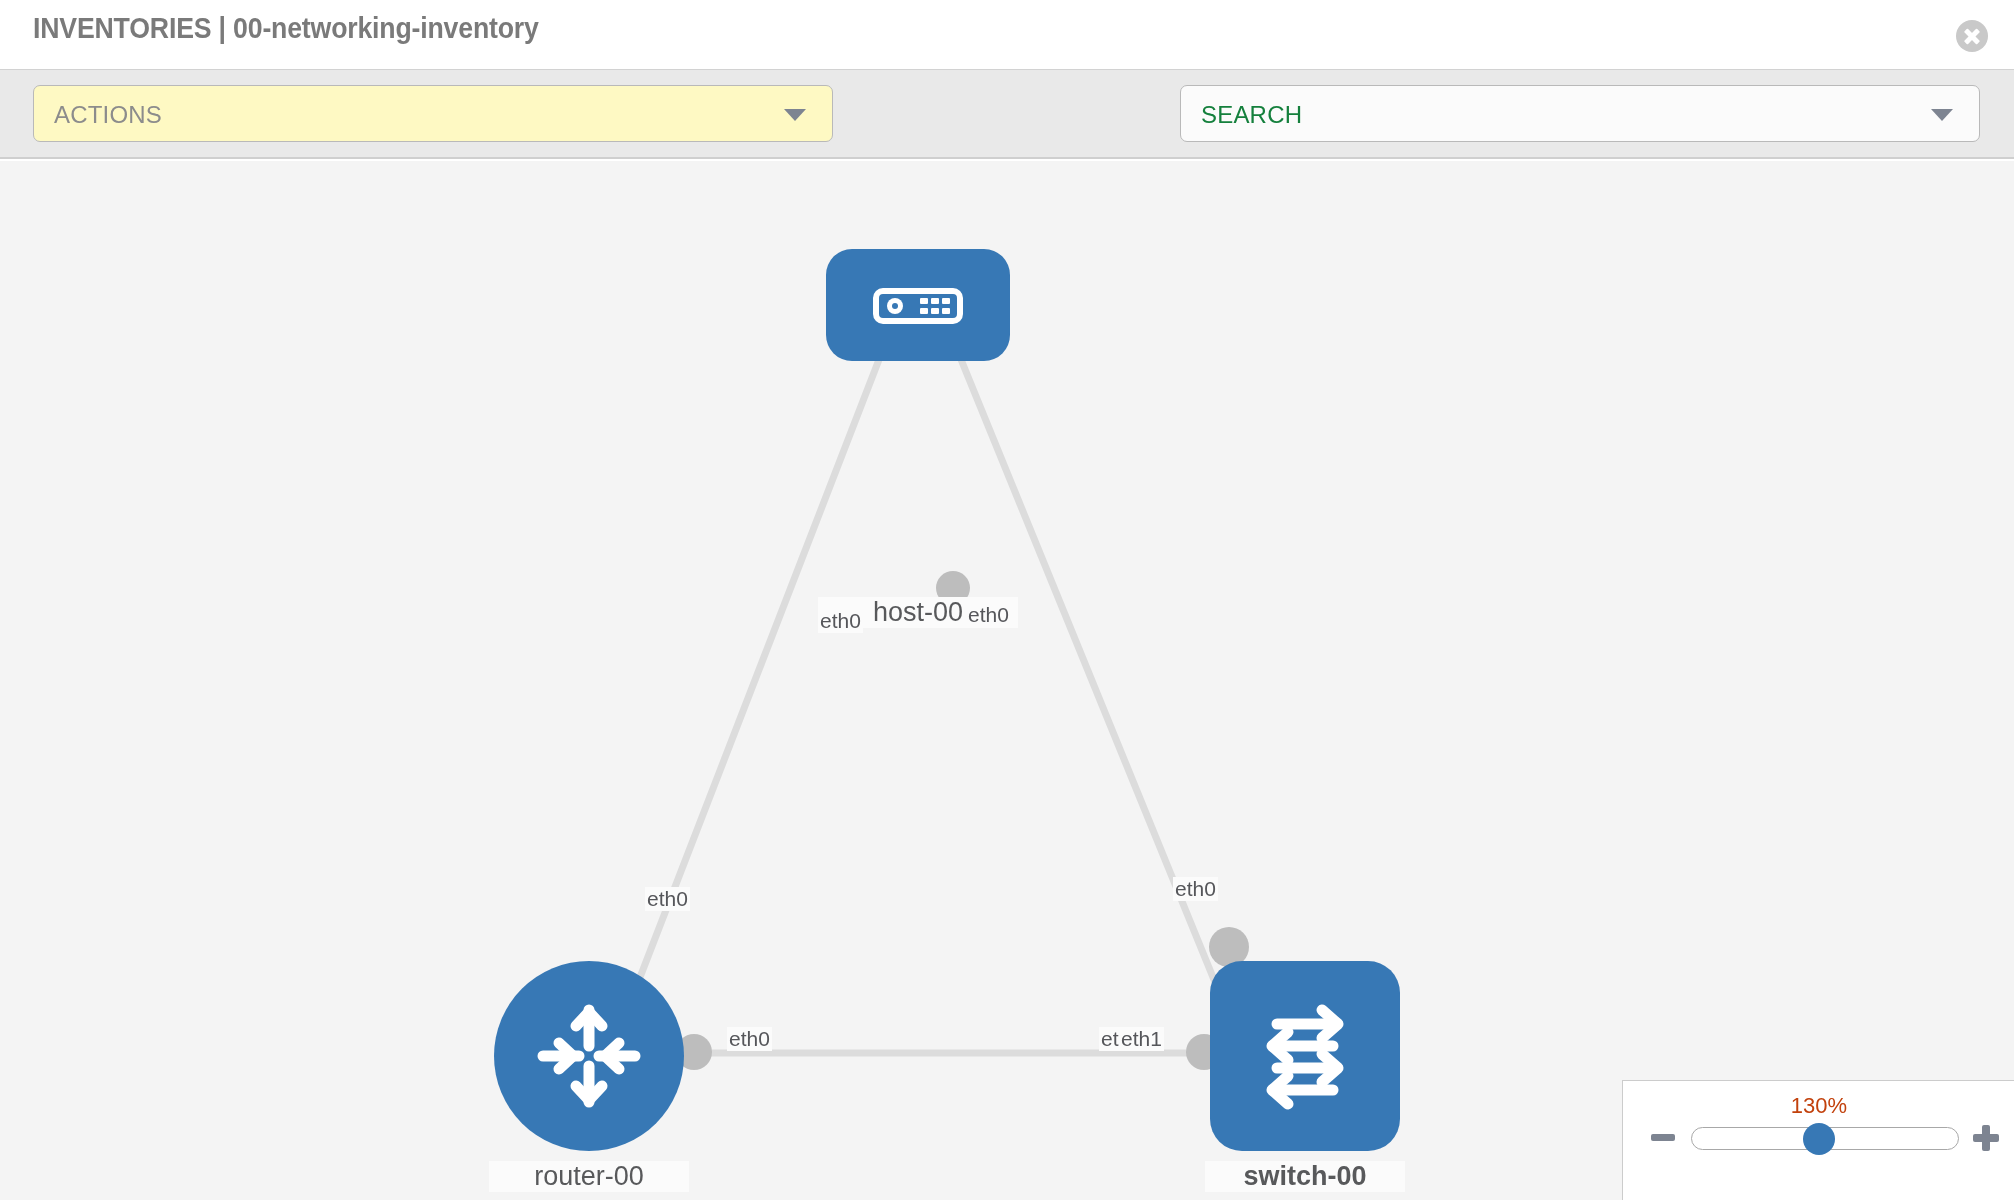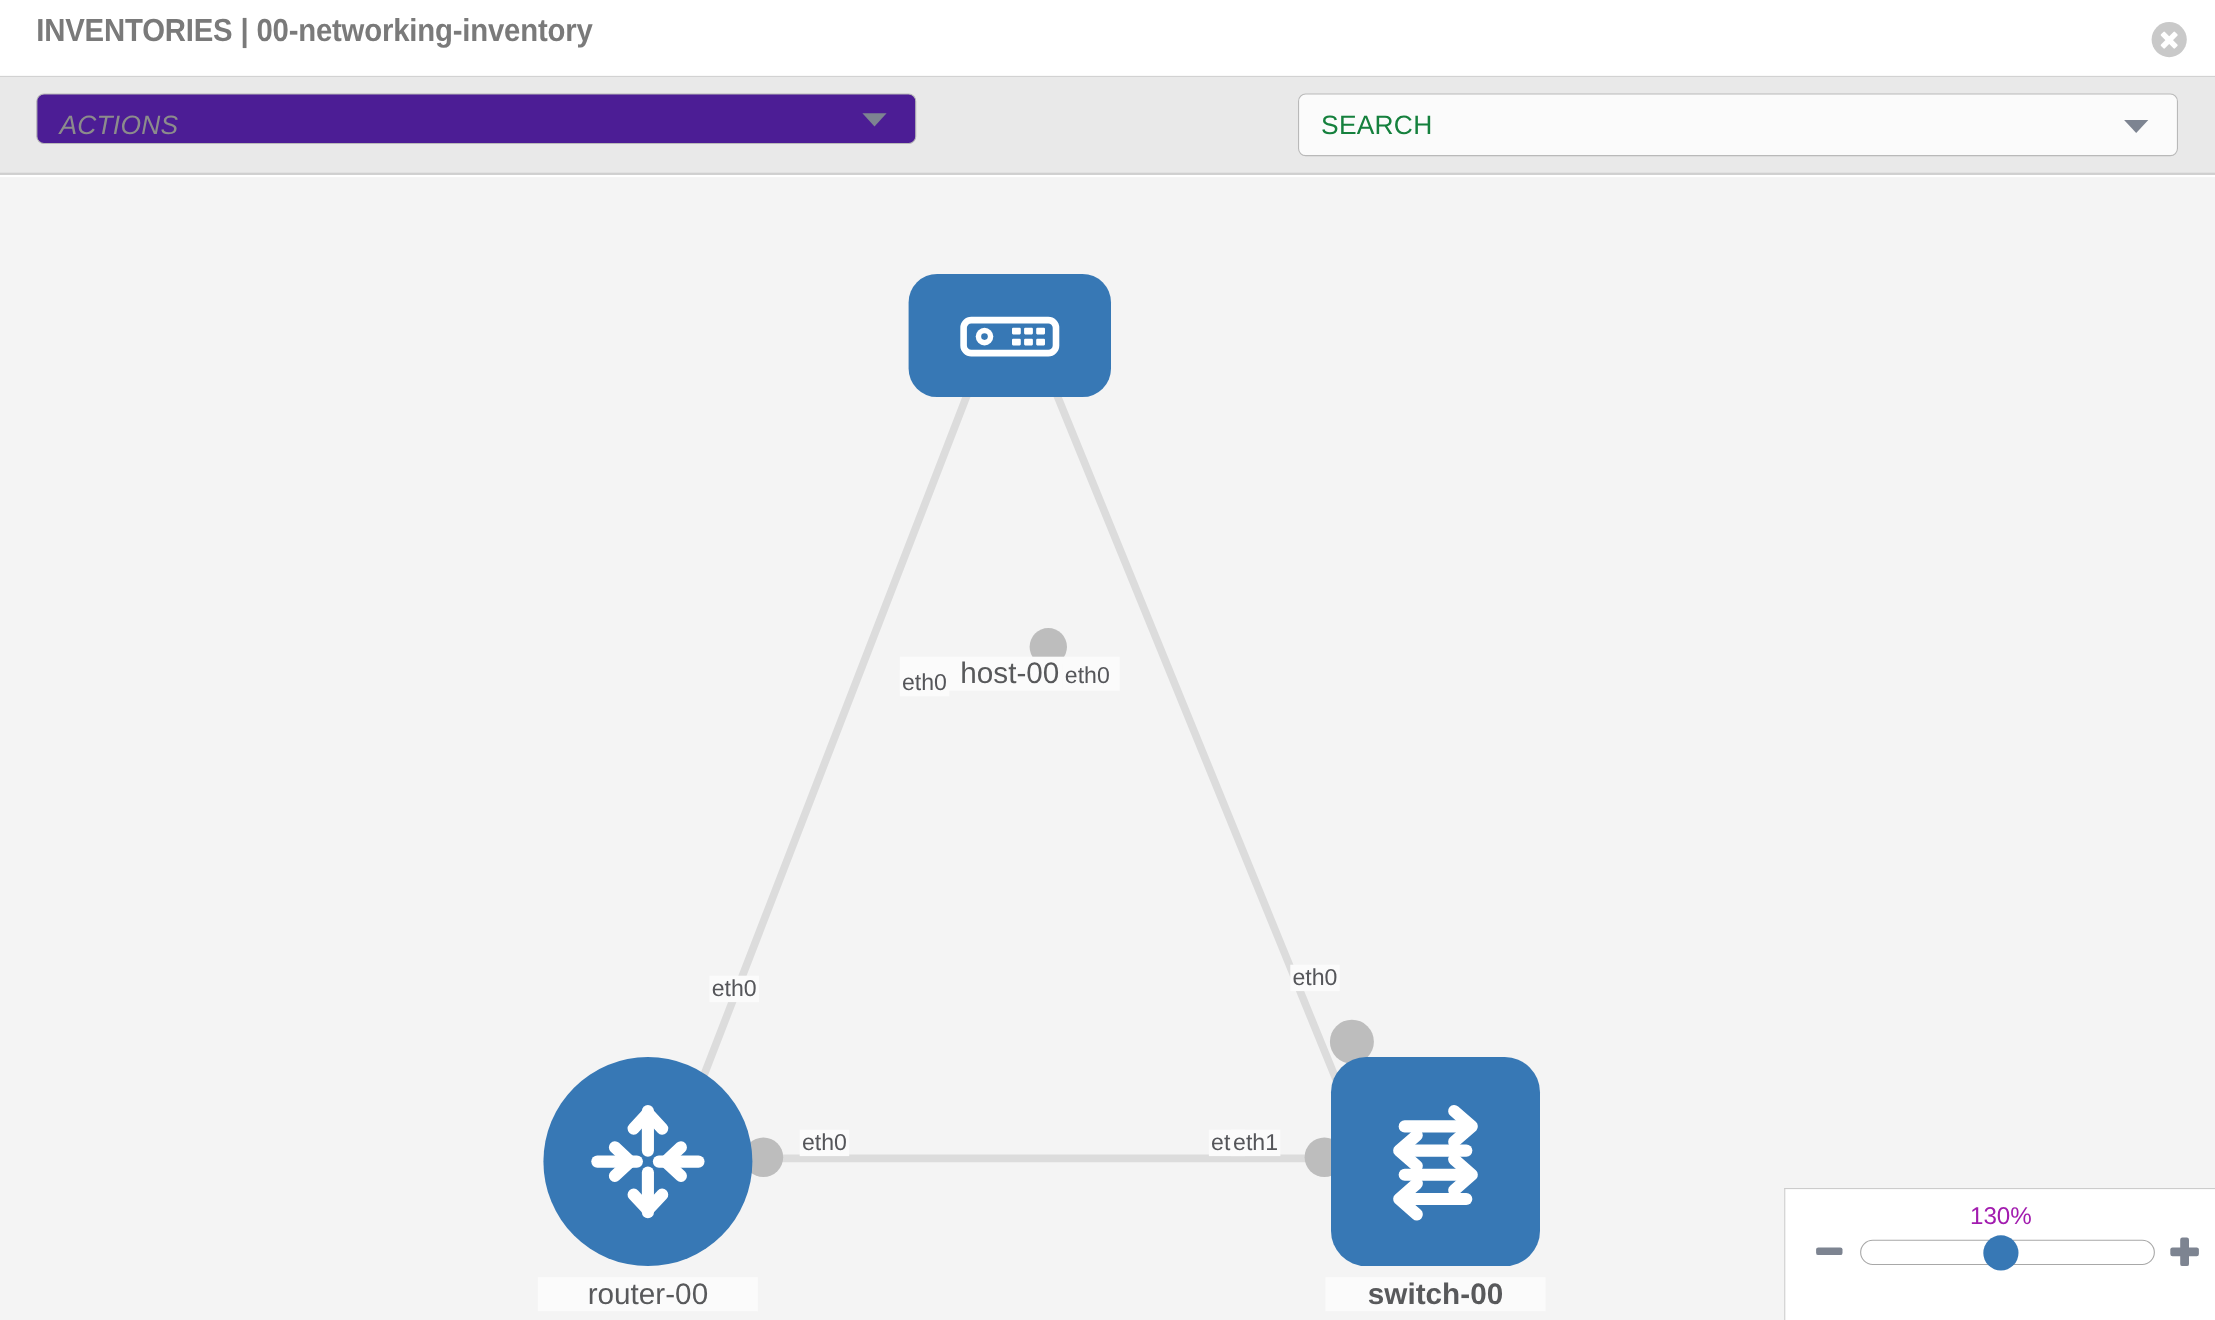--- a/index.html
+++ b/index.html
@@ -53,26 +53,25 @@
   
   .toolbar {
     position: absolute; left: 0; top: 69px;
     width: 2014px; height: 90px;
     background: #e9e9e9;
     border-top: 1px solid #d2d2d2;
     border-bottom: 2px solid #cfcfcf;
   }
   .actions-select {
     position: absolute; left: 33px; top: 15px;
-    width: 800px; height: 46px;
-    background: #4c1d95;
+    width: 800px; height: 57px;
+    background: #fef9c3;
     border: 1px solid #b9b9b9;
     border-radius: 7px;
     cursor: pointer;
-    font-style: italic;
   }
   .actions-select .label {
     position: absolute; left: 20px; top: 15px;
     font-size: 24px; color: #8c8c8c;
     letter-spacing: 0.2px;
   }
   .caret {
     position: absolute; right: 26px; top: 50%;
     margin-top: -5px;
     width: 0; height: 0;
@@ -147,21 +146,21 @@
   .zoom-panel {
     position: absolute; left: 1622px; top: 1080px;
     width: 392px; height: 120px;
     background: #ffffff;
     border-top: 1px solid #cccccc;
     border-left: 1px solid #cccccc;
   }
   .zoom-pct {
     position: absolute; top: 12px; left: 0; width: 392px;
     text-align: center;
-    font-size: 22px; color: #a21caf;
+    font-size: 22px; color: #c2410c;
   }
   .zoom-minus {
     position: absolute; left: 28px; top: 53px;
     width: 24px; height: 7px; background: #7d8491;
     border-radius: 2px; cursor: pointer;
   }
   .zoom-track {
     position: absolute; left: 68px; top: 46px;
     width: 268px; height: 23px;
     background: #ffffff;

